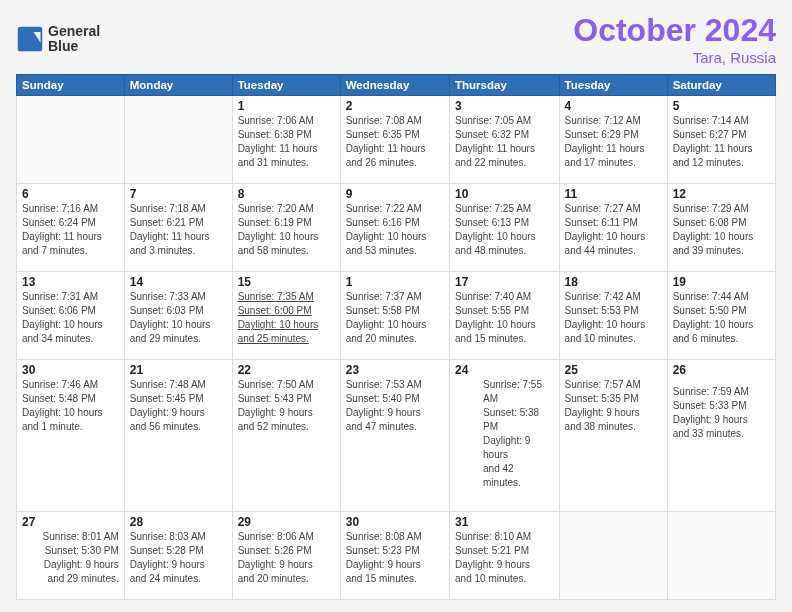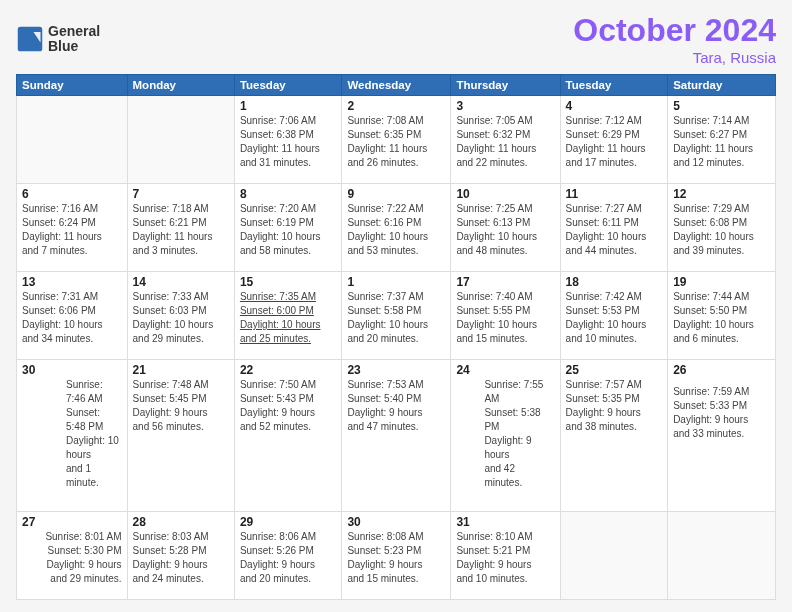--- a/index.html
+++ b/index.html
@@ -258,21 +258,21 @@
           <span class="day-num">19</span>
           <div class="day-info" style="white-space: pre-line;">Sunrise: 7:44 AM
 Sunset: 5:50 PM
 Daylight: 10 hours
 and 6 minutes.</div>
         </td>
       </tr>
       <tr>
         <td>
           <span class="day-num">30</span>
-          <div class="day-info" style="white-space: pre-line; margin-left: 44px;">Sunrise: 7:46 AM
+          <div class="day-info" style="white-space: pre-line;">Sunrise: 7:46 AM
 Sunset: 5:48 PM
 Daylight: 10 hours
 and 1 minute.</div>
         </td>
         <td>
           <span class="day-num">21</span>
           <div class="day-info" style="white-space: pre-line;">Sunrise: 7:48 AM
 Sunset: 5:45 PM
 Daylight: 9 hours
 and 56 minutes.</div>

